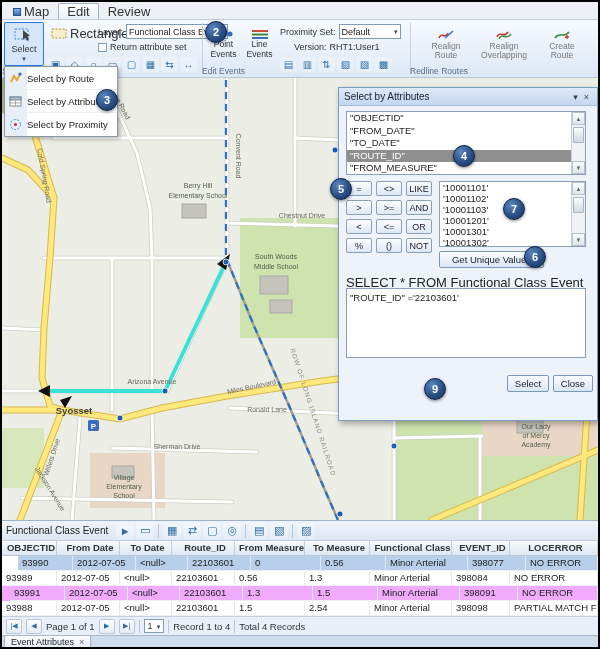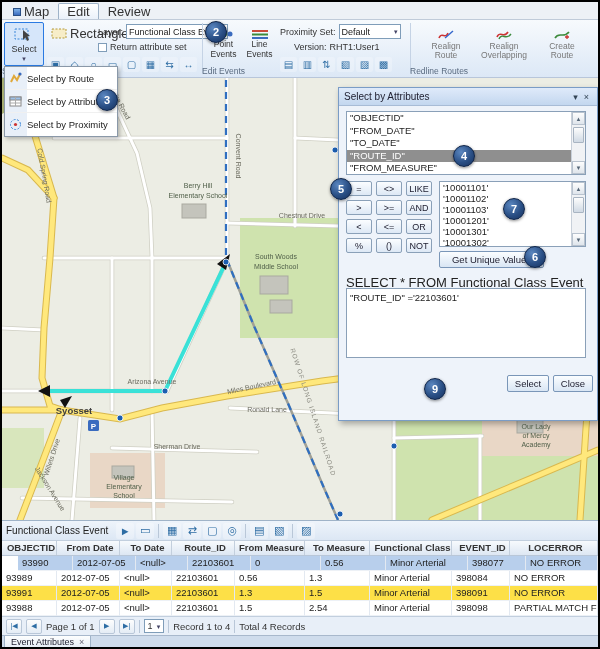--- a/index.html
+++ b/index.html
@@ -71,21 +71,21 @@
 
   
   .tablepanel { position:absolute; left:0; top:518px; width:596px; height:127px; background:#fff; border-top:1px solid #9fb3c8; }
   .ttoolbar { height:20px; background:linear-gradient(#eef4fb,#dce7f4); border-bottom:1px solid #c2cfde; display:flex; align-items:center; gap:2px; padding:0 4px; }
   .ttitle { font-size:10px; color:#222; margin-right:6px; }
   .ticon { width:18px; height:16px; display:flex; align-items:center; justify-content:center; font-size:11px; color:#2e6da4; border:1px solid transparent; border-radius:2px; background:rgba(255,255,255,.3); }
   .tsep { width:1px; height:14px; background:#b9c7d8; margin:0 2px; }
   .thead { height:15px; display:flex; background:linear-gradient(#f7fafd,#dde7f3); border-bottom:1px solid #b9c7d8;text-align:center; }
   .th { font-size:9.5px; font-weight:bold; color:#333; padding:1px 0 0 4px; border-right:1px solid #c3cfdd; white-space:nowrap; overflow:hidden; }
   .trow { height:15px; display:flex; background:#fff; }
-  .trow.alt { background:#fde047; }
+  .trow.alt { background:#f0abfc;padding-left:8px; }
   .trow.sel { background:#b8cfec;margin-left:16px; }
   .td { font-size:9.5px; color:#222; padding:1px 0 0 4px; border-right:1px solid #e3e9f1; border-bottom:1px solid #edf1f6; white-space:nowrap; overflow:hidden; }
   .c0{width:55px}.c1{width:63px}.c2{width:52px}.c3{width:63px}.c4{width:70px}.c5{width:65px}.c6{width:82px}.c7{width:58px}.c8{flex:1}
   .pagebar { height:19px; background:#e8eff8; border-top:1px solid #c2cfde; display:flex; align-items:center; gap:4px; padding:0 4px; font-size:9.5px; color:#333; }
   .pbtn { min-width:16px; height:15px; display:flex; align-items:center; justify-content:center; font-size:7px; color:#2e6da4; border:1px solid #b9c7d8; background:linear-gradient(#fdfdfd,#e4ecf5); border-radius:2px; padding:0 2px; }
   .psep { width:1px; height:13px; background:#b9c7d8; }
   .psel { height:14px; background:#fff; border:1px solid #7f9db9; display:flex; align-items:center; font-size:9px; padding:0 3px; gap:4px; }
   .bottomtabs { height:13px; background:#cfdcec; border-top:1px solid #a8b8cc; display:flex; align-items:flex-end; padding-left:2px; }
   .btab { height:12px; background:linear-gradient(#fdfefe,#e8eff7); border:1px solid #9fb3c8; border-top:none; display:flex; align-items:center; gap:5px; font-size:9px; color:#223; padding:0 6px; }
   .btab .x { color:#667; font-size:9px; }

